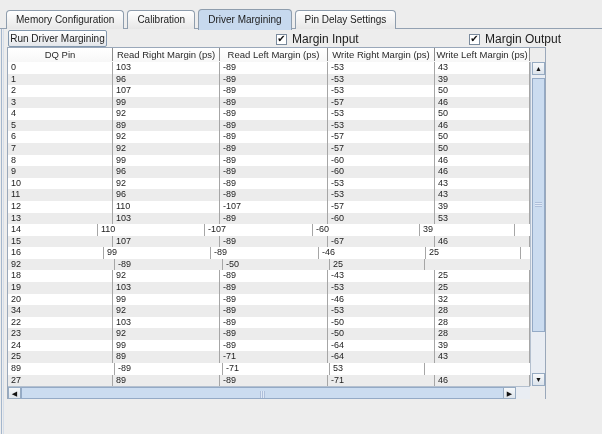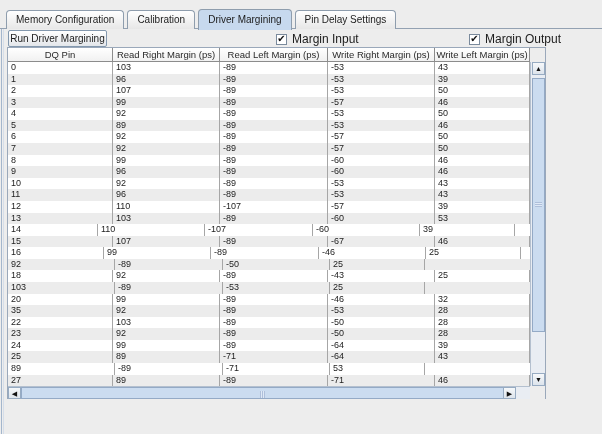--- a/index.html
+++ b/index.html
@@ -25,21 +25,21 @@
   .cbx-wrap{position:absolute;top:32px;display:flex;align-items:center;gap:5px;font-size:12px;color:#1c1c1c;}
   .cbx-wrap.cb1{left:276px;}
   .cbx-wrap.cb2{left:469px;}
   .cbx{width:11px;height:11px;background:#ffffff;border:1px solid #7a8a9c;box-sizing:border-box;
        display:flex;align-items:center;justify-content:center;font-size:10px;color:#111;}
   .cbx.checked::after{content:"\2714";line-height:1;}
 
   
   .scrollpane{position:absolute;left:7px;top:47px;width:539px;height:352px;border:1px solid #9aa8ba;
        box-sizing:border-box;background:#ededed;}
-  .thead{position:absolute;left:0;top:0;width:522px;height:14px;display:flex;
+  .thead{position:absolute;left:0;top:0;width:522px;height:26px;display:flex;
        background:linear-gradient(#ffffff,#f1f1f1);border-bottom:1px solid #8c8c8c;box-sizing:border-box;justify-content:flex-end;}
   .hcell{height:13px;line-height:13px;font-size:9.5px;color:#2a2a2a;text-align:center;
        border-right:1px solid #8c8c8c;box-sizing:border-box;overflow:hidden;white-space:nowrap;}
   .tbody{position:absolute;left:0;top:14px;width:522px;height:324px;display:flex;flex-direction:column;background:#fff;}
   .trow{flex:1;display:flex;}
   .trow.odd{background:#ececec;}
   .tcell{font-size:9px;color:#1c1c1c;padding-left:3px;border-right:1px solid #a6a6a6;
        box-sizing:border-box;overflow:hidden;white-space:nowrap;line-height:11.5px;}
 
   
@@ -226,34 +226,35 @@
           <div class="tcell" style="width: 95px;">25</div>
         </div>
         <div class="trow even">
           <div class="tcell" style="width: 105px;">18</div>
           <div class="tcell" style="width: 107px;">92</div>
           <div class="tcell" style="width: 108px;">-89</div>
           <div class="tcell" style="width: 107px;">-43</div>
           <div class="tcell" style="width: 95px;">25</div>
         </div>
         <div class="trow odd">
+          <div class="tcell" style="width: 105px;">19</div>
           <div class="tcell" style="width: 107px;">103</div>
           <div class="tcell" style="width: 108px;">-89</div>
           <div class="tcell" style="width: 107px;">-53</div>
           <div class="tcell" style="width: 95px;">25</div>
         </div>
         <div class="trow even">
           <div class="tcell" style="width: 105px;">20</div>
           <div class="tcell" style="width: 107px;">99</div>
           <div class="tcell" style="width: 108px;">-89</div>
           <div class="tcell" style="width: 107px;">-46</div>
           <div class="tcell" style="width: 95px;">32</div>
         </div>
         <div class="trow odd">
-          <div class="tcell" style="width: 105px;">35</div>
+          <div class="tcell" style="width: 105px;">34</div>
           <div class="tcell" style="width: 107px;">92</div>
           <div class="tcell" style="width: 108px;">-89</div>
           <div class="tcell" style="width: 107px;">-53</div>
           <div class="tcell" style="width: 95px;">28</div>
         </div>
         <div class="trow even">
           <div class="tcell" style="width: 105px;">22</div>
           <div class="tcell" style="width: 107px;">103</div>
           <div class="tcell" style="width: 108px;">-89</div>
           <div class="tcell" style="width: 107px;">-50</div>

